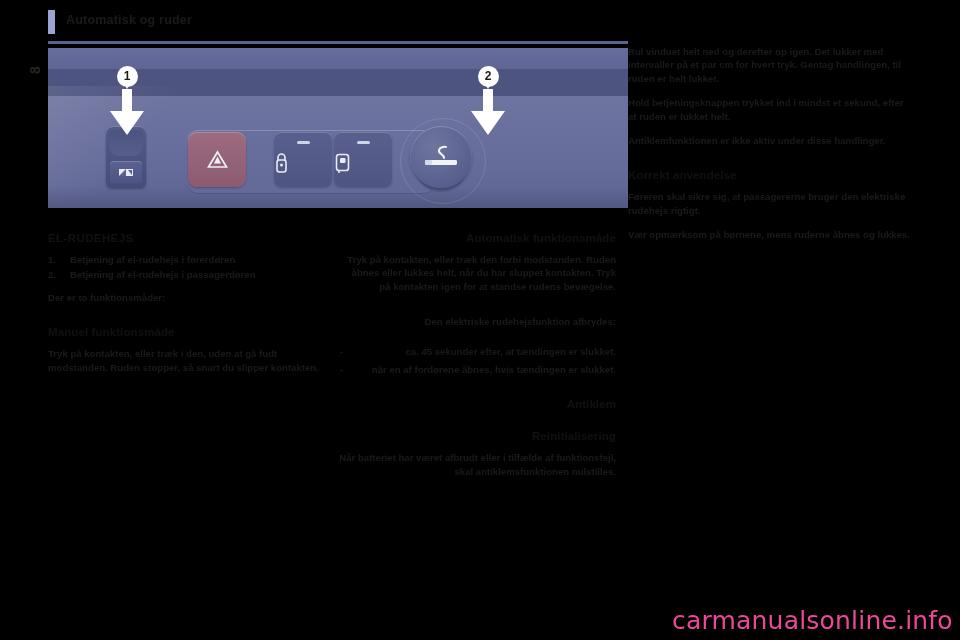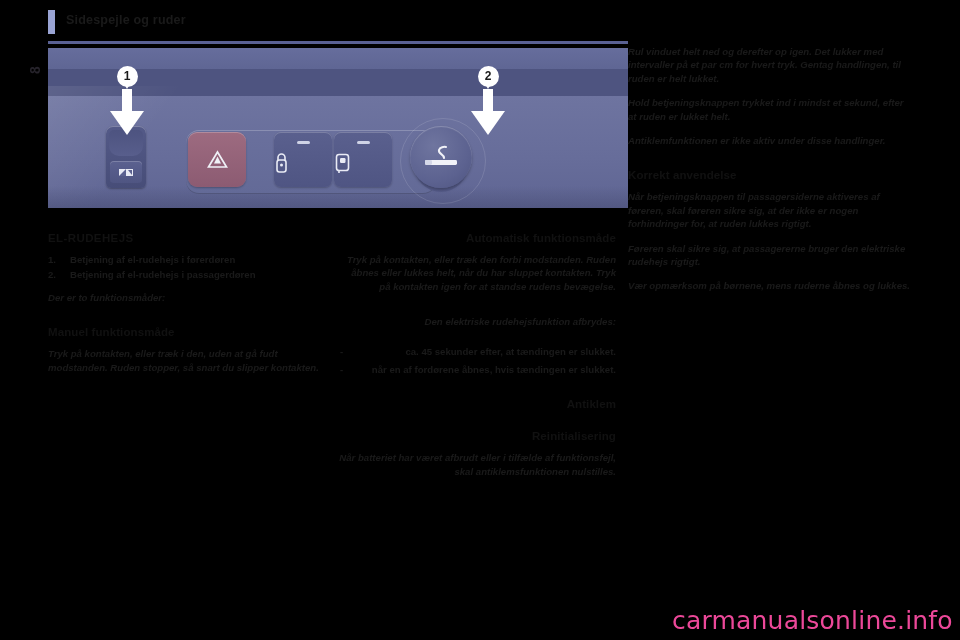--- a/index.html
+++ b/index.html
@@ -264,21 +264,20 @@
     color: #111111;
   }
   .sec-title.caps { letter-spacing: 0.4px; }
 
   .para {
     font-size: 9.6px;
     font-weight: bold;
     line-height: 13.4px;
     margin: 0 0 11px 0;
     color: #1a1a1a;
-    font-style: italic;
   }
   .para.tight { margin-bottom: 16px; }
 
   .numlist {
     margin: 0 0 9px 0;
     padding: 0;
     list-style: none;
   }
   .numlist li {
     position: relative;
@@ -323,21 +322,21 @@
     font-family: "DejaVu Sans", sans-serif;
   }
 
   svg { display: block; }
 </style>
 </head>
 <body>
 
 <div class="page-header">
   <div class="header-accent"></div>
-  <div class="header-title">Sidespejle og ruder</div>
+  <div class="header-title">Automatisk og ruder</div>
   <div class="header-rule"></div>
 </div>
 
 <div class="folio">8</div>
 
 <div class="console-photo">
   <div class="cp-band-top"></div>
   <div class="cp-band-mid"></div>
   <div class="cp-body">
     <div class="cp-sheen"></div>
@@ -468,18 +467,17 @@
 </div>
 
 <div class="col col-3">
   <p class="para">Rul vinduet helt ned og derefter op igen. Det lukker med intervaller på et par cm for hvert tryk. Gentag handlingen, til ruden er helt lukket.</p>
   <p class="para">Hold betjeningsknappen trykket ind i mindst et sekund, efter at ruden er lukket helt.</p>
   <p class="para">Antiklemfunktionen er ikke aktiv under disse handlinger.</p>
 
   <div class="gap"></div>
 
   <div class="sec-title">Korrekt anvendelse</div>
-  <p class="para">Når betjeningsknappen til passagersiderne aktiveres af føreren, skal føreren sikre sig, at der ikke er nogen forhindringer for, at ruden lukkes rigtigt.</p>
   <p class="para">Føreren skal sikre sig, at passagererne bruger den elektriske rudehejs rigtigt.</p>
   <p class="para">Vær opmærksom på børnene, mens ruderne åbnes og lukkes.</p>
 </div>
 
 <div class="watermark">carmanualsonline.info</div>
 
 </body></html>

